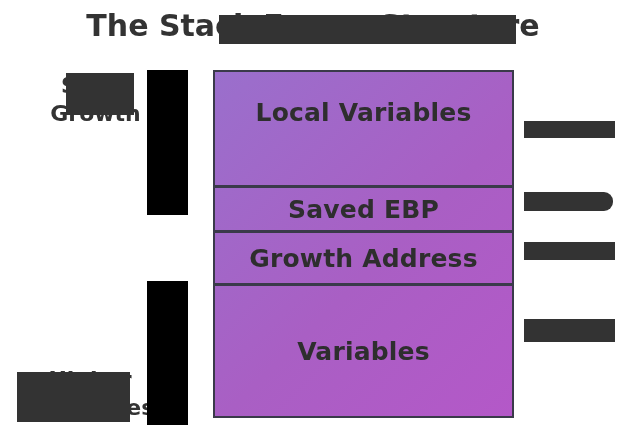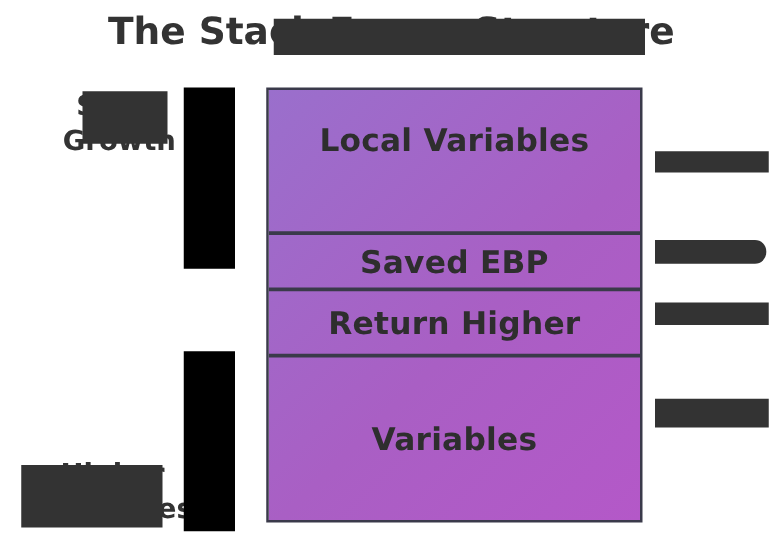--- a/index.html
+++ b/index.html
@@ -145,21 +145,21 @@
   <div class="left-bar left-bar-bottom"></div>
 
   <div class="stack-box">
     <div class="segment seg-local">
       <span>Local Variables</span>
     </div>
     <div class="segment seg-ebp">
       <span>Saved EBP</span>
     </div>
     <div class="segment seg-ret">
-      <span>Return Higher</span>
+      <span>Growth Address</span>
     </div>
     <div class="segment seg-params">
       <span>Variables</span>
     </div>
   </div>
 
   <div class="right-note right-note-1"></div>
   <div class="right-note right-note-2"></div>
   <div class="right-note right-note-3"></div>
   <div class="right-note right-note-4"></div>

